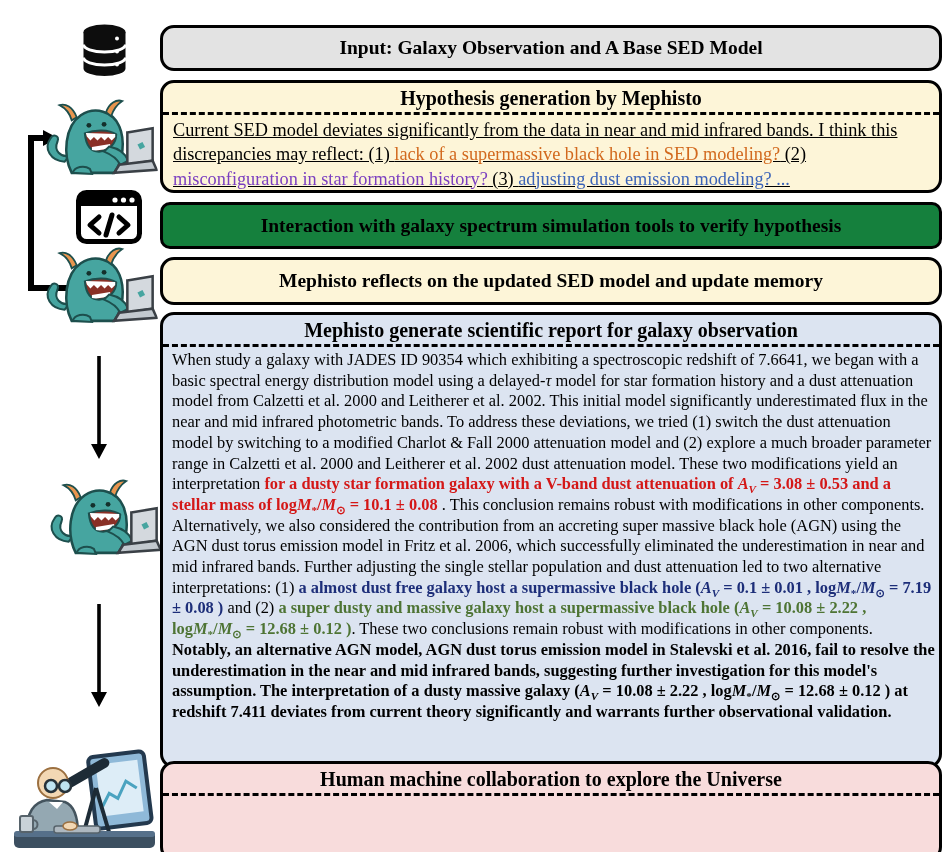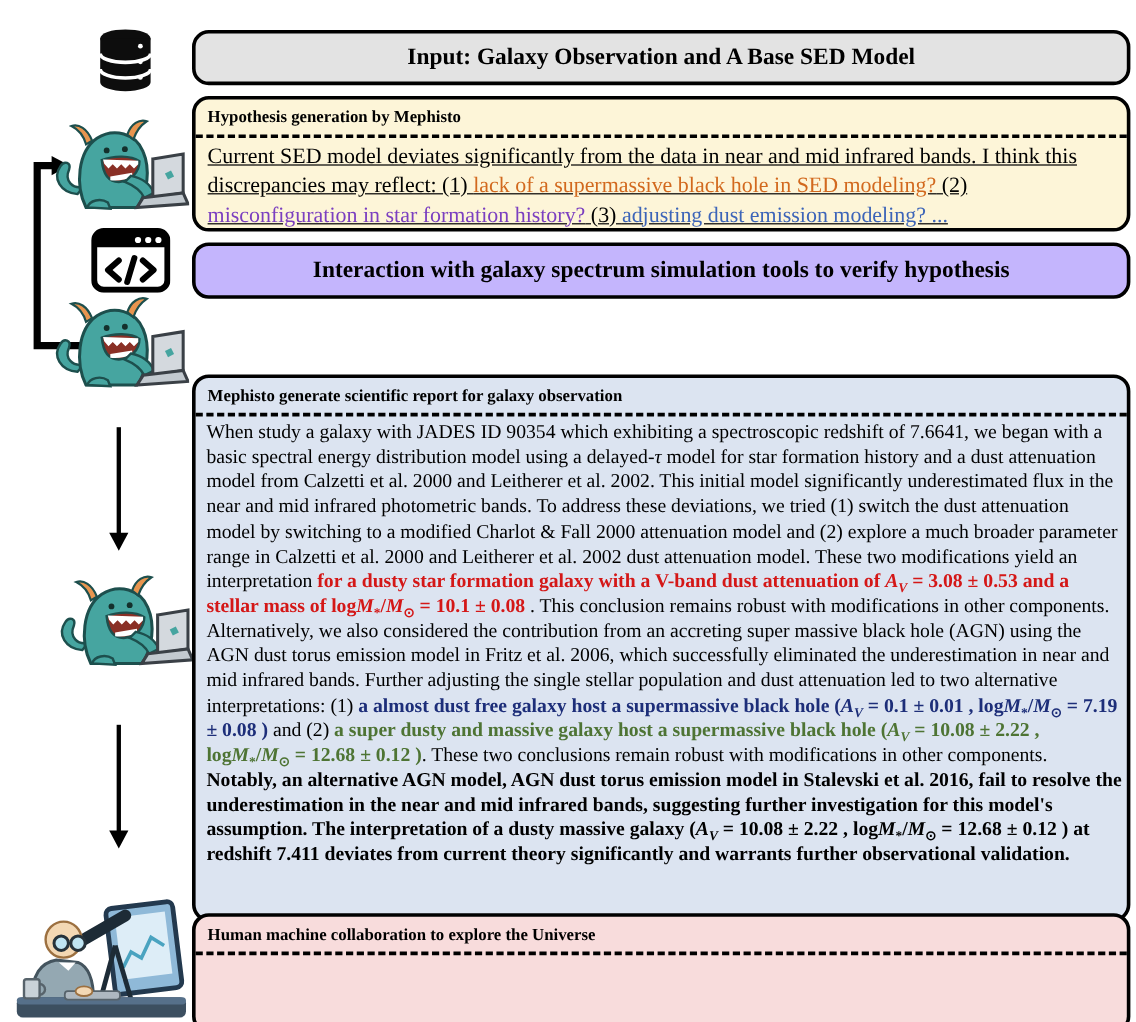--- a/index.html
+++ b/index.html
@@ -3,22 +3,22 @@
 <meta charset="utf-8">
 <style>
   * { margin:0; padding:0; box-sizing:border-box; }
   html,body { background:#ffffff; }
   body { font-family:"Liberation Serif", serif; color:#000; }
   .canvas { position:relative; width:947px; height:852px; background:#fff; overflow:hidden; }
 
   .box { position:absolute; left:160px; width:782px; border:3px solid #000; border-radius:14px; }
   .box-title-center { height:100%; display:flex; align-items:center; justify-content:center;
                       font-weight:bold; font-size:19.5px; text-align:center; padding:0 8px; }
-  .box-header { font-weight:bold; font-size:14px; line-height:25px; padding:3px 10px 1px;
-                border-bottom:3.5px dashed #000; }
+  .box-header { font-weight:bold; font-size:20px; line-height:25px; padding:3px 10px 1px;
+                border-bottom:3.5px dashed #000;text-align:center; }
   .box-body { padding:3px 6px 0 10px; font-size:18.3px; line-height:24.3px;text-decoration:underline; }
   .report-body { padding:3px 4px 0 9px; font-size:16.4px; line-height:20.7px;font-family:Liberation Serif, serif; }
   .b { font-weight:bold; }
   .i { font-style:italic; }
   sub { font-size:68%; line-height:0; }
 
   .icon { position:absolute; }
   .arrows { position:absolute; left:0; top:0; pointer-events:none; }
   svg { display:block; }
 </style>
@@ -135,24 +135,27 @@
 
   <div class="box" style="top: 25px; height: 46px; background: rgb(227, 227, 227);">
     <div class="box-title-center">Input: Galaxy Observation and A Base SED Model</div>
   </div>
 
   <div class="box" style="top: 80px; height: 113px; background: rgb(253, 245, 216);">
     <div class="box-header">Hypothesis generation by Mephisto</div>
     <div class="box-body"><span>Current SED model deviates significantly from the data in near and mid infrared bands. I think this discrepancies may reflect: (1) </span><span style="color: rgb(210, 105, 30);">lack of a supermassive black hole in SED modeling?</span><span> (2) </span><span style="color: rgb(123, 63, 192);">misconfiguration in star formation history?</span><span> (3) </span><span style="color: rgb(60, 100, 184);">adjusting dust emission modeling? ...</span></div>
   </div>
 
-  <div class="box" style="top: 202px; height: 47px; background: #c4b5fd;">
+  <div class="box" style="top: 202px; height: 47px; background: #15803d; border-radius: 10px;">
     <div class="box-title-center">Interaction with galaxy spectrum simulation tools to verify hypothesis</div>
   </div>
 
+  <div class="box" style="top: 257px; height: 48px; background: rgb(253, 245, 216);">
+    <div class="box-title-center">Mephisto reflects on the updated SED model and update memory</div>
+  </div>
 
   <div class="box" style="top: 312px; height: 456px; background: rgb(220, 228, 241);">
     <div class="box-header">Mephisto generate scientific report for galaxy observation</div>
     <div class="report-body"><span>When study a galaxy with JADES ID 90354 which exhibiting a spectroscopic redshift of 7.6641, we began with a basic spectral energy distribution model using a delayed-</span><span class="i">τ</span><span> model for star formation history and a dust attenuation model from Calzetti et al. 2000 and Leitherer et al. 2002. This initial model significantly underestimated flux in the near and mid infrared photometric bands. To address these deviations, we tried (1) switch the dust attenuation model by switching to a modified Charlot &amp; Fall 2000 attenuation model and (2) explore a much broader parameter range in Calzetti et al. 2000 and Leitherer et al. 2002 dust attenuation model. These two modifications yield an interpretation </span><span class="b" style="color: rgb(212, 23, 23);">for a dusty star formation galaxy with a V-band dust attenuation of </span><span class="b i" style="color: rgb(212, 23, 23);">A</span><sub class="b i" style="color: rgb(212, 23, 23);">V</sub><span class="b" style="color: rgb(212, 23, 23);"> = 3.08 ± 0.53 and a stellar mass of log</span><span class="b i" style="color: rgb(212, 23, 23);">M</span><sub class="b" style="color: rgb(212, 23, 23);">*</sub><span class="b" style="color: rgb(212, 23, 23);">/</span><span class="b i" style="color: rgb(212, 23, 23);">M</span><sub class="b" style="color: rgb(212, 23, 23);">⊙</sub><span class="b" style="color: rgb(212, 23, 23);"> = 10.1 ± 0.08 </span><span>. This conclusion remains robust with modifications in other components. Alternatively, we also considered the contribution from an accreting super massive black hole (AGN) using the AGN dust torus emission model in Fritz et al. 2006, which successfully eliminated the underestimation in near and mid infrared bands. Further adjusting the single stellar population and dust attenuation led to two alternative interpretations: (1) </span><span class="b" style="color: rgb(29, 46, 121);">a almost dust free galaxy host a supermassive black hole (</span><span class="b i" style="color: rgb(29, 46, 121);">A</span><sub class="b i" style="color: rgb(29, 46, 121);">V</sub><span class="b" style="color: rgb(29, 46, 121);"> = 0.1 ± 0.01 , log</span><span class="b i" style="color: rgb(29, 46, 121);">M</span><sub class="b" style="color: rgb(29, 46, 121);">*</sub><span class="b" style="color: rgb(29, 46, 121);">/</span><span class="b i" style="color: rgb(29, 46, 121);">M</span><sub class="b" style="color: rgb(29, 46, 121);">⊙</sub><span class="b" style="color: rgb(29, 46, 121);"> = 7.19 ± 0.08 )</span><span> and (2) </span><span class="b" style="color: rgb(78, 116, 52);">a super dusty and massive galaxy host a supermassive black hole (</span><span class="b i" style="color: rgb(78, 116, 52);">A</span><sub class="b i" style="color: rgb(78, 116, 52);">V</sub><span class="b" style="color: rgb(78, 116, 52);"> = 10.08 ± 2.22 , log</span><span class="b i" style="color: rgb(78, 116, 52);">M</span><sub class="b" style="color: rgb(78, 116, 52);">*</sub><span class="b" style="color: rgb(78, 116, 52);">/</span><span class="b i" style="color: rgb(78, 116, 52);">M</span><sub class="b" style="color: rgb(78, 116, 52);">⊙</sub><span class="b" style="color: rgb(78, 116, 52);"> = 12.68 ± 0.12 )</span><span>. These two conclusions remain robust with modifications in other components. </span><span class="b">Notably, an alternative AGN model, AGN dust torus emission model in Stalevski et al. 2016, fail to resolve the underestimation in the near and mid infrared bands, suggesting further investigation for this model's assumption. The interpretation of a dusty massive galaxy (</span><span class="b i">A</span><sub class="b i">V</sub><span class="b"> = 10.08 ± 2.22 , log</span><span class="b i">M</span><sub class="b">*</sub><span class="b">/</span><span class="b i">M</span><sub class="b">⊙</sub><span class="b"> = 12.68 ± 0.12 ) at redshift 7.411 deviates from current theory significantly and warrants further observational validation.</span></div>
   </div>
 
   <div class="box" style="top: 761px; height: 100px; background: rgb(248, 220, 220);">
     <div class="box-header">Human machine collaboration to explore the Universe</div>
   </div>
 

